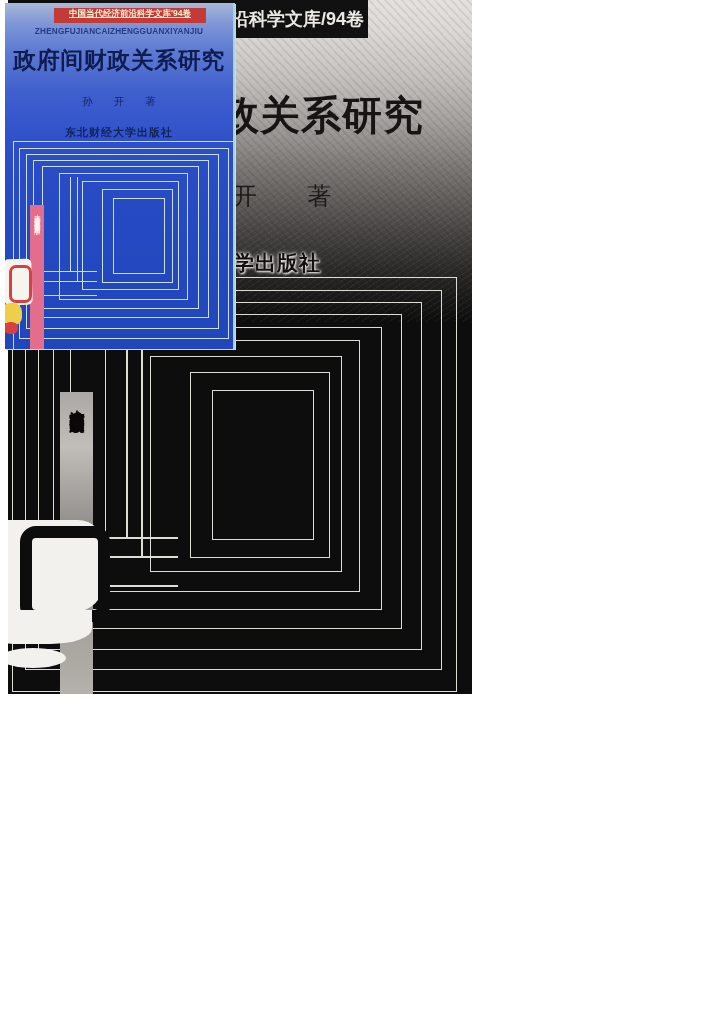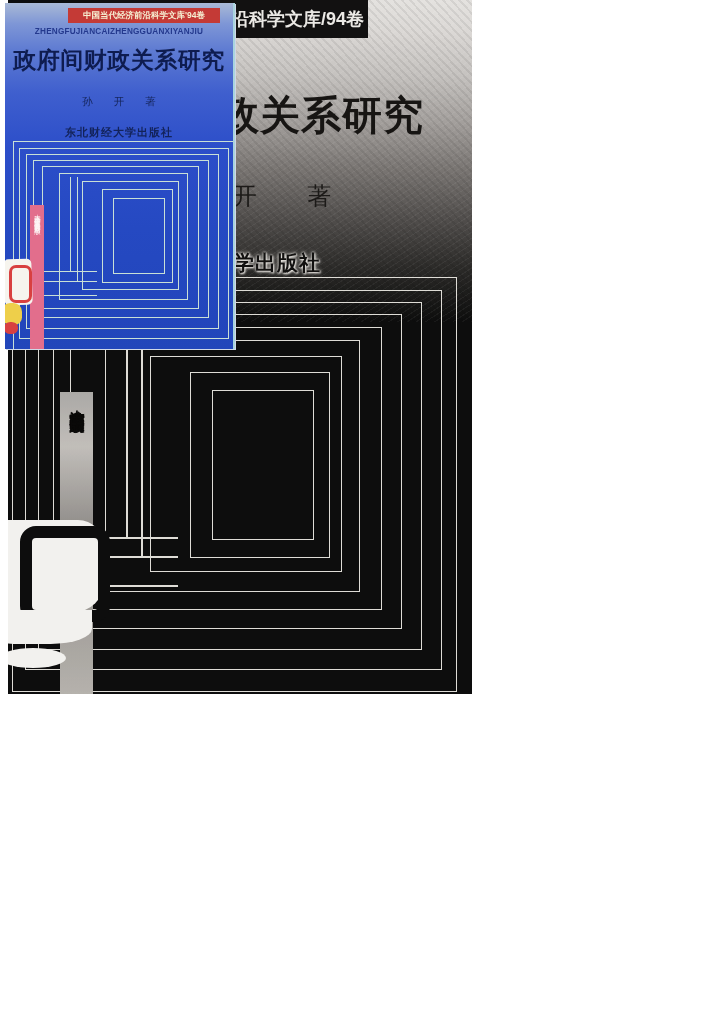--- a/index.html
+++ b/index.html
@@ -81,24 +81,24 @@
   .inset{
     position:absolute;left:5px;top:3px;width:228px;height:346px;z-index:10;
     overflow:hidden;
     background:linear-gradient(180deg,
       #a9b9d6 0%, #7e96d6 6%, #5d7ad2 14%, #3f5fce 26%,
       #2c4ec9 42%, #2549c2 65%, #2145ba 100%);
     border-right:2px solid #a9d4de;
     box-shadow:1px 1px 0 #cfd8e8;
   }
   .inset-banner{
-    position:absolute;left:63px;top:5px;width:152px;height:15px;
+    position:absolute;left:49px;top:5px;width:152px;height:15px;
     background:#c43a36;color:#f6efd2;
-    display:flex;align-items:center;justify-content:center;
-    font-size:8.5px;font-weight:bold;white-space:nowrap;overflow:hidden;
+    display:flex;justify-content:center;
+    font-size:8.5px;font-weight:bold;white-space:nowrap;overflow:hidden;text-decoration:underline;
   }
   .inset-pinyin{
     position:absolute;left:0;top:24px;width:100%;text-align:center;
     font-size:8.2px;font-weight:bold;color:#24398e;letter-spacing:0.2px;
     filter:blur(0.4px);white-space:nowrap;
   }
   .inset-title{
     position:absolute;left:0;top:42px;width:100%;text-align:center;
     font-size:23px;font-weight:bold;color:#0e1c50;letter-spacing:0.5px;white-space:nowrap;
   }

